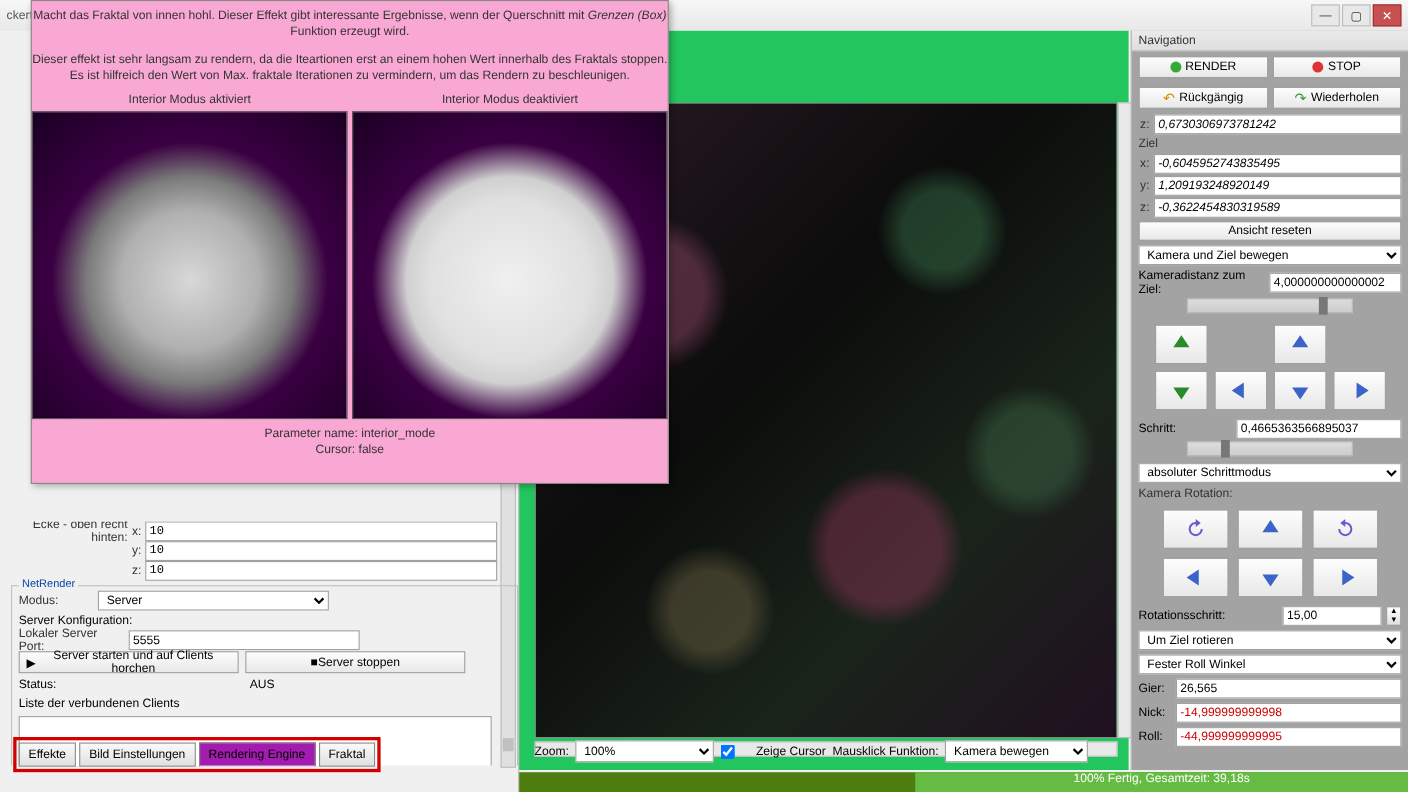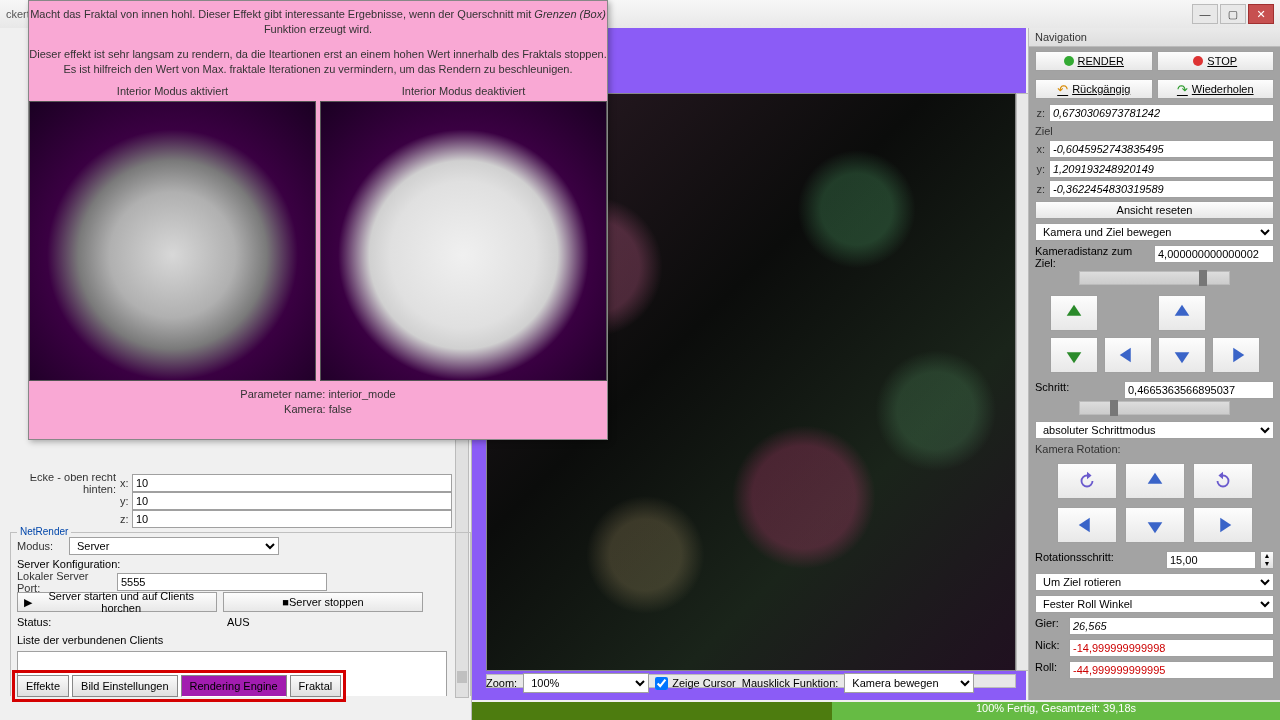--- a/index.html
+++ b/index.html
@@ -4,41 +4,41 @@
 <style>
 * { box-sizing: border-box; margin: 0; padding: 0; font-family: "Segoe UI", Tahoma, sans-serif; font-size: 11px; }
 body { background: #f0f0f0; width: 1280px; height: 720px; overflow: hidden; position: relative; }
 
 .titlebar { position: absolute; top: 0; left: 0; right: 0; height: 28px; background: linear-gradient(#f7f7f7,#e8e8e8); display: flex; align-items: center; padding: 0 6px; color: #555; }
 .titlebar .spacer { flex: 1; }
 .winbtn { width: 26px; height: 20px; display: inline-flex; align-items: center; justify-content: center; margin-left: 2px; background: #e8e8e8; color: #333; border: 1px solid #bbb; }
 .winbtn.close { background: #c75050; color: #fff; border-color: #a03030; }
 
 .leftpanel { position: absolute; left: 0; top: 28px; width: 472px; bottom: 0; background: #f0f0f0; border-right: 1px solid #bbb; }
-.centerpanel { position: absolute; left: 472px; top: 28px; right: 254px; bottom: 20px; background: #8b5cf6; }
+.centerpanel { position: absolute; left: 472px; top: 28px; right: 254px; bottom: 20px; background: #22c55e; }
 .rightpanel { position: absolute; right: 0; top: 28px; width: 252px; bottom: 20px; background: #a3a3a3; border-left: 1px solid #bbb; }
 .statusbar { position: absolute; left: 472px; right: 0; bottom: 0; height: 18px; background: #4d7c0f; display:flex; }
 .statusbar .green { flex:1; background:#66bb44; color:#fff; text-align:center; margin-left: 360px; }
 
 
 .tooltip { position: absolute; left: 28px; top: 0; width: 580px; height: 440px; background: #f9a8d4; border: 1px solid #888; padding: 6px 0; z-index: 50; box-shadow: 2px 2px 6px rgba(0,0,0,.3); color:#333; line-height:1.35;text-align:center; }
 .tooltip .imgs { display:flex; gap:4px; margin-top:6px; }
 .tooltip .imgbox { flex:1; }
 .tooltip .imgbox .cap { padding:2px 0; }
 .tooltip .fractal-img { width:100%; height:280px; background: radial-gradient(circle at 50% 55%, #d8d8d8 0%, #b0b0b0 30%, #7a7a7a 45%, #3a0042 60%, #1a0022 100%); border:1px solid #555; }
 .tooltip .fractal-img.deact { background: radial-gradient(circle at 50% 55%, #f0f0f0 0%, #e0e0e0 35%, #d0d0d0 45%, #3a0042 60%, #1a0022 100%); }
 .tooltip .footer { margin-top:6px; }
 
 
 .leftbottom { position:absolute; left:10px; right:0; top:446px; bottom:24px; overflow:hidden; }
 .row { display:flex; align-items:center; height:18px; margin-bottom:0; }
 .lbl { width:110px; text-align:right; padding-right:4px; color:#333; }
 .axis { width:12px; text-align:right; padding-right:4px; color:#333; }
 input[type=text], select { border:1px solid #a0a0a0; background:#fff; padding:1px 3px; height:18px; font-size:11px; }
-.wide { width: 320px; }
+.wide { width: 320px; font-family: Liberation Mono, monospace; }
 .med { width: 210px; }
 .netbox { border:1px solid #c0c0c0; padding:4px 6px 2px; margin-top:4px; position:relative; }
 .netbox .legend { position:absolute; top:-7px; left:6px; background:#f0f0f0; padding:0 3px; color:#0046aa; font-size:10px; }
 .btn { border:1px solid #a0a0a0; background:linear-gradient(#fdfdfd,#e8e8e8); padding:2px 6px; height:20px; display:inline-flex; align-items:center; justify-content:center; }
 .clientlist { width:430px; height:50px; border:1px solid #a0a0a0; background:#fff; margin-top:2px; }
 
 .tabs { position:absolute; left:12px; bottom:18px; display:flex; gap:3px; border:3px solid #d40000; padding:2px; }
 .tabs .tab { border:1px solid #888; background:linear-gradient(#fafafa,#e0e0e0); padding:4px 8px; font-size:11px; }
 .tabs .tab.active { background:#a21caf; border-bottom-color:#fff; }
 .lvscroll { position:absolute; right:2px; top:360px; width:14px; height:310px; background:#e0e0e0; border:1px solid #bbb; }
@@ -51,43 +51,43 @@
   radial-gradient(circle at 70% 20%, rgba(120,255,160,.2) 0 6%, transparent 10%),
   radial-gradient(circle at 60% 70%, rgba(200,60,120,.3) 0 10%, transparent 14%),
   radial-gradient(circle at 30% 80%, rgba(255,220,150,.18) 0 6%, transparent 10%),
   radial-gradient(circle at 85% 55%, rgba(100,180,120,.22) 0 7%, transparent 11%),
   linear-gradient(135deg, #2a1a24 0%, #0b0c0b 40%, #1a241a 70%, #201020 100%);
 }
 .hsb { position:absolute; left:14px; right:10px; top:646px; height:14px; background:#e8e8e8; border:1px solid #bbb; }
 .vsb { position:absolute; right:-4px; top:65px; width:14px; height:578px; background:#e8e8e8; border:1px solid #bbb; }
 .bottomctrlbar { position:absolute; left:14px; right:10px; bottom:6px; height:22px; display:flex; align-items:center; gap:6px; }
 .bottomctrlbar select { height:20px; }
-.bottomctrlbar label { display:flex; gap:4px; }
+.bottomctrlbar label { display:flex; gap:19px; }
 
 
 .navtitle { background:linear-gradient(#eaeaea,#dedede); border-bottom:1px solid #bbb; padding:3px 6px; color:#333; }
-.btnpair { display:flex; gap:4px; padding:4px 6px;text-decoration:underline; }
+.btnpair { display:flex; gap:4px; padding:4px 6px; }
 .btnpair .btn { flex:1; display:inline-flex; align-items:center; justify-content:center; gap:4px; }
 .btn .dot-green { width:10px;height:10px;background:#3a3;border-radius:50%; display:inline-block; }
 .btn .dot-red { width:10px;height:10px;background:#d33;border-radius:50%; display:inline-block; }
 .btn .undo::before { content:"↶"; color:#d88a00; font-size:13px; }
 .btn .redo::before { content:"↷"; color:#2a9a2a; font-size:13px; }
 .coordrow { display:flex; align-items:center; padding:1px 6px; }
 .coordrow .axis { width:14px; }
 .coordrow input { flex:1;font-style:italic; }
 .grouplbl { padding:2px 6px; color:#333; }
 .slimbtn { border:1px solid #a0a0a0; background:linear-gradient(#fdfdfd,#e8e8e8); text-align:center; padding:2px 0; margin:2px 6px; }
 .dropdown { margin:2px 6px; width:calc(100% - 12px); }
 
 .arrowgrid { display:grid; grid-template-columns: repeat(4, 48px); grid-template-rows: 36px 36px; gap:6px; justify-content:center; padding:6px 0; }
 .arrowgrid .ab { border:1px solid #a0a0a0; background:linear-gradient(#fdfdfd,#e8e8e8); display:flex; align-items:center; justify-content:center; }
 .rotgrid { display:grid; grid-template-columns: repeat(3, 60px); grid-template-rows: 36px 36px; gap:8px; justify-content:center; padding:6px 0; }
 .rotgrid .ab { border:1px solid #a0a0a0; background:linear-gradient(#fdfdfd,#e8e8e8); display:flex; align-items:center; justify-content:center; }
 svg.arrow { width:22px; height:22px; }
-.valpair { display:flex; align-items:flex-start; padding:2px 6px; gap:4px; }
+.valpair { display:flex; align-items:center; padding:2px 6px; gap:4px; }
 .valpair .k { flex:1; }
 .valpair input { width:90px; }
 .spin { width:14px; height:18px; border:1px solid #a0a0a0; background:linear-gradient(#fdfdfd,#e0e0e0); display:flex; flex-direction:column; }
 .spin div{flex:1; font-size:7px; text-align:center; line-height:7px;}
 .sliderline { height:14px; margin:0 50px 4px 50px; background:linear-gradient(#ddd,#ccc); border:1px solid #bbb; position:relative; }
 .sliderline .knob { position:absolute; top:-2px; left:80%; width:8px; height:16px; background:#777; }
 
 
 .edgelist { position:absolute; left:0; top:28px; width:28px; height:400px; }
 .edgelist div { height:18px; color:#333; font-size:10px; padding-left:2px; overflow:hidden; white-space:nowrap; }
@@ -143,21 +143,21 @@
     </div>
     <div class="row">
       <span class="lbl"></span>
         <span class="axis">z:</span>
       <input type="text" class="wide" value="10" style="">
     </div>
 
     <div class="netbox">
       <span class="legend">NetRender</span>
       <div class="row">
-        <span class="lbl" style="width:52px;text-align:left">Modus:</span>
+        <span class="lbl" style="width:72px;text-align:left">Modus:</span>
         <select class="med"><option>Server</option></select>
       </div>
       <div class="row">
           <span>Server Konfiguration:</span>
         </div>
       <div class="row">
         <span class="lbl" style="width:100px;text-align:left">Lokaler Server Port:</span>
         <input type="text" class="med" value="5555" style="">
       </div>
       <div class="row" style="height:22px; gap:6px;">
@@ -335,21 +335,21 @@
       <div class="spin">
         <div>▲</div>
         <div>▼</div>
       </div>
     </div>
   <select class="dropdown"><option>Um Ziel rotieren</option></select>
   <select class="dropdown"><option>Fester Roll Winkel</option></select>
 
   <div class="valpair">
       <span style="width:30px">Gier:</span>
-      <input type="text" style="flex: 1 1 0%; font-style: italic;" value="26,565">
+      <input type="text" style="flex: 1 1 0%;" value="26,565">
     </div>
   <div class="valpair">
       <span style="width:30px">Nick:</span>
       <input type="text" style="flex: 1 1 0%; color: rgb(204, 0, 0);" value="-14,999999999998">
     </div>
   <div class="valpair">
       <span style="width:30px">Roll:</span>
       <input type="text" style="flex: 1 1 0%; color: rgb(204, 0, 0);" value="-44,999999999995">
     </div>
 </div>
@@ -366,15 +366,15 @@
         <div class="cap">Interior Modus aktiviert</div>
         <div class="fractal-img"></div>
       </div>
     <div class="imgbox">
         <div class="cap">Interior Modus deaktiviert</div>
         <div class="fractal-img deact"></div>
       </div>
   </div>
   <div class="footer">
     <div>Parameter name: interior_mode</div>
-    <div>Kamera: false</div>
+    <div>Cursor: false</div>
   </div>
 </div>
 
 </body></html>

